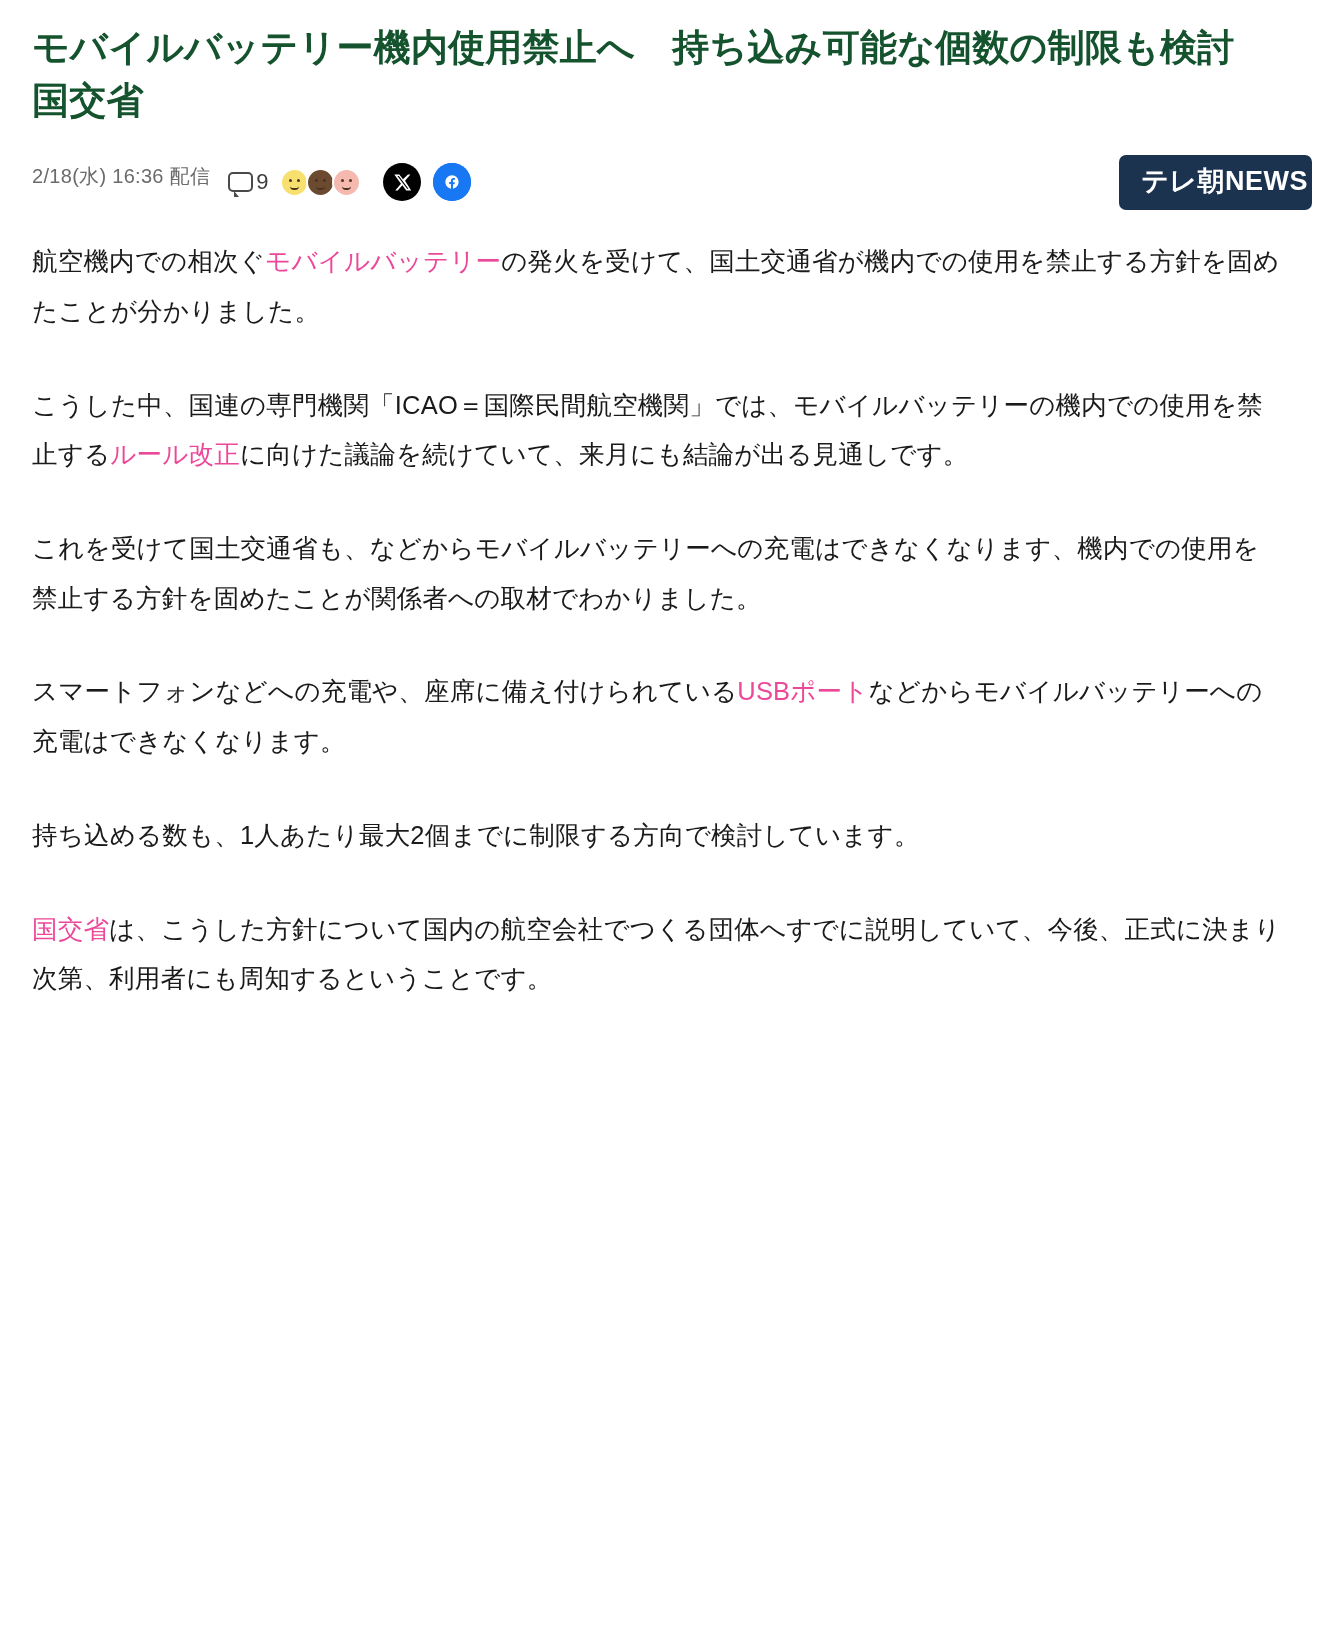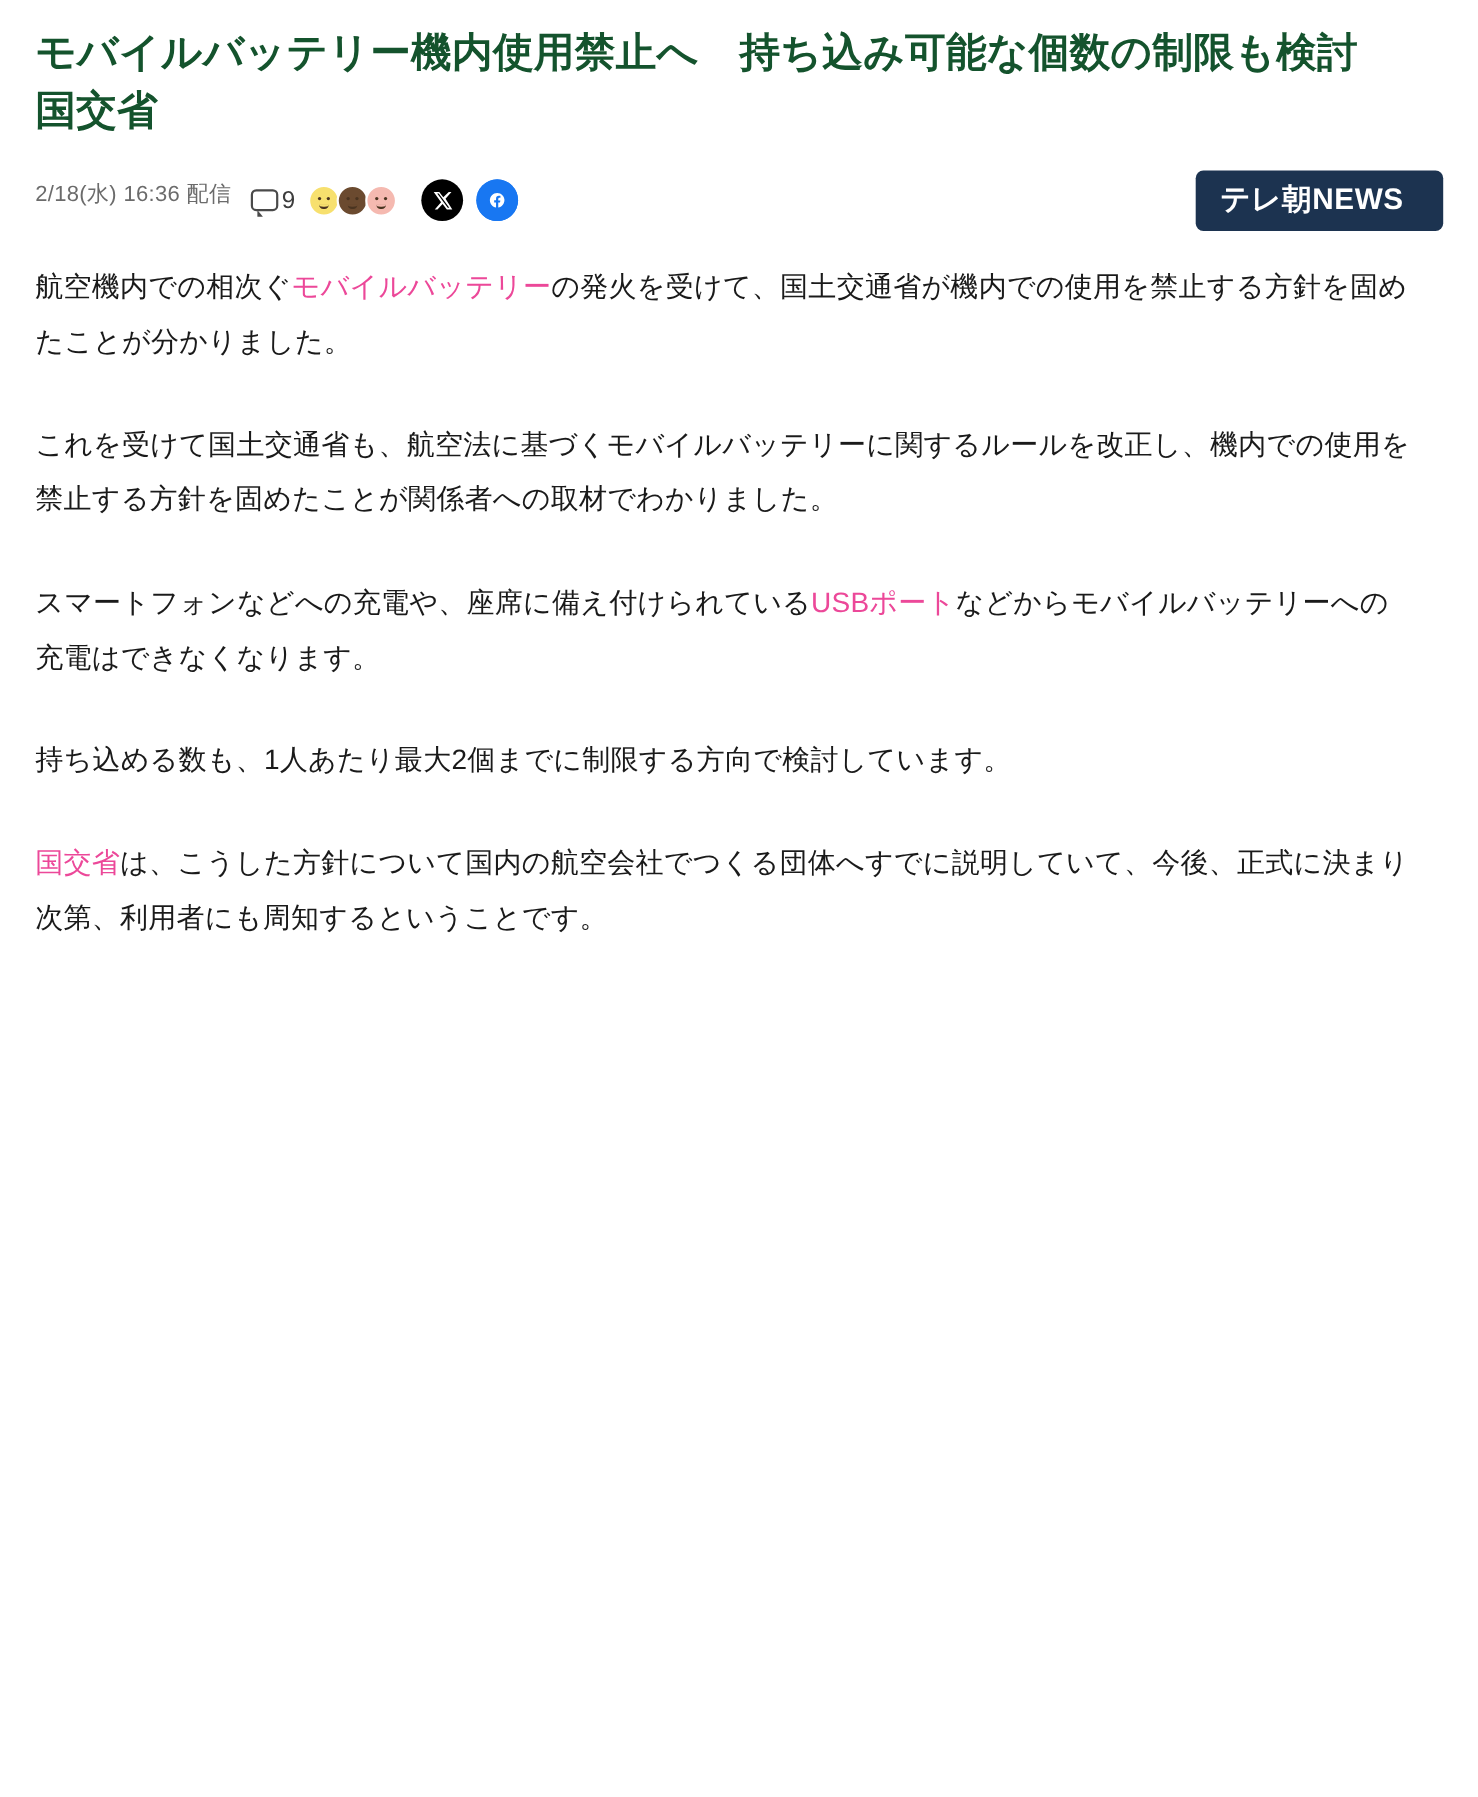--- a/index.html
+++ b/index.html
@@ -133,21 +133,21 @@
   .fb-btn { background: #1877f2; position: relative; }
   .fb-btn svg { width: 38px; height: 38px; }
 
   
   .source-badge {
     background: #1c3350;
     color: #ffffff;
     font-size: 27px;
     font-weight: bold;
     border-radius: 7px;
-    padding: 13px 36px 15px 22px;
+    padding: 13px 4px 15px 22px;
     letter-spacing: 0.5px;
     white-space: nowrap;
     line-height: 1;
     cursor: pointer;
   }
 
   
   .body-text p {
     font-size: 25.5px;
     line-height: 1.95;
@@ -203,19 +203,20 @@
           </svg>
         </span>
       </div>
     </div>
 
     <div class="source-badge">テレ朝NEWS</div>
   </div>
 
   <div class="body-text">
       <p><span>航空機内での相次ぐ</span><a href="#">モバイルバッテリー</a><span>の発火を受けて、国土交通省が機内での使用を禁止する方針を固めたことが分かりました。</span></p>
-      <p><span>これを受けて国土交通省も、航空法に基づくモバイルバッテリーに関するルールを改正し、機内での使用を禁止する方針を固めたことが関係者への取材でわかりました。</span></p>
+      <p><span>こうした中、国連の専門機関「ICAO＝国際民間航空機関」では、モバイルバッテリーの機内での使用を禁止する</span><a href="#">ルール改正</a><span>に向けた議論を続けていて、来月にも結論が出る見通しです。</span></p>
+      <p><span>これを受けて国土交通省も、などからモバイルバッテリーへの充電はできなくなります、機内での使用を禁止する方針を固めたことが関係者への取材でわかりました。</span></p>
       <p><span>スマートフォンなどへの充電や、座席に備え付けられている</span><a href="#">USBポート</a><span>などからモバイルバッテリーへの充電はできなくなります。</span></p>
       <p><span>持ち込める数も、1人あたり最大2個までに制限する方向で検討しています。</span></p>
       <p><a href="#">国交省</a><span>は、こうした方針について国内の航空会社でつくる団体へすでに説明していて、今後、正式に決まり次第、利用者にも周知するということです。</span></p>
     </div>
 
 </div>
 
 </body></html>

